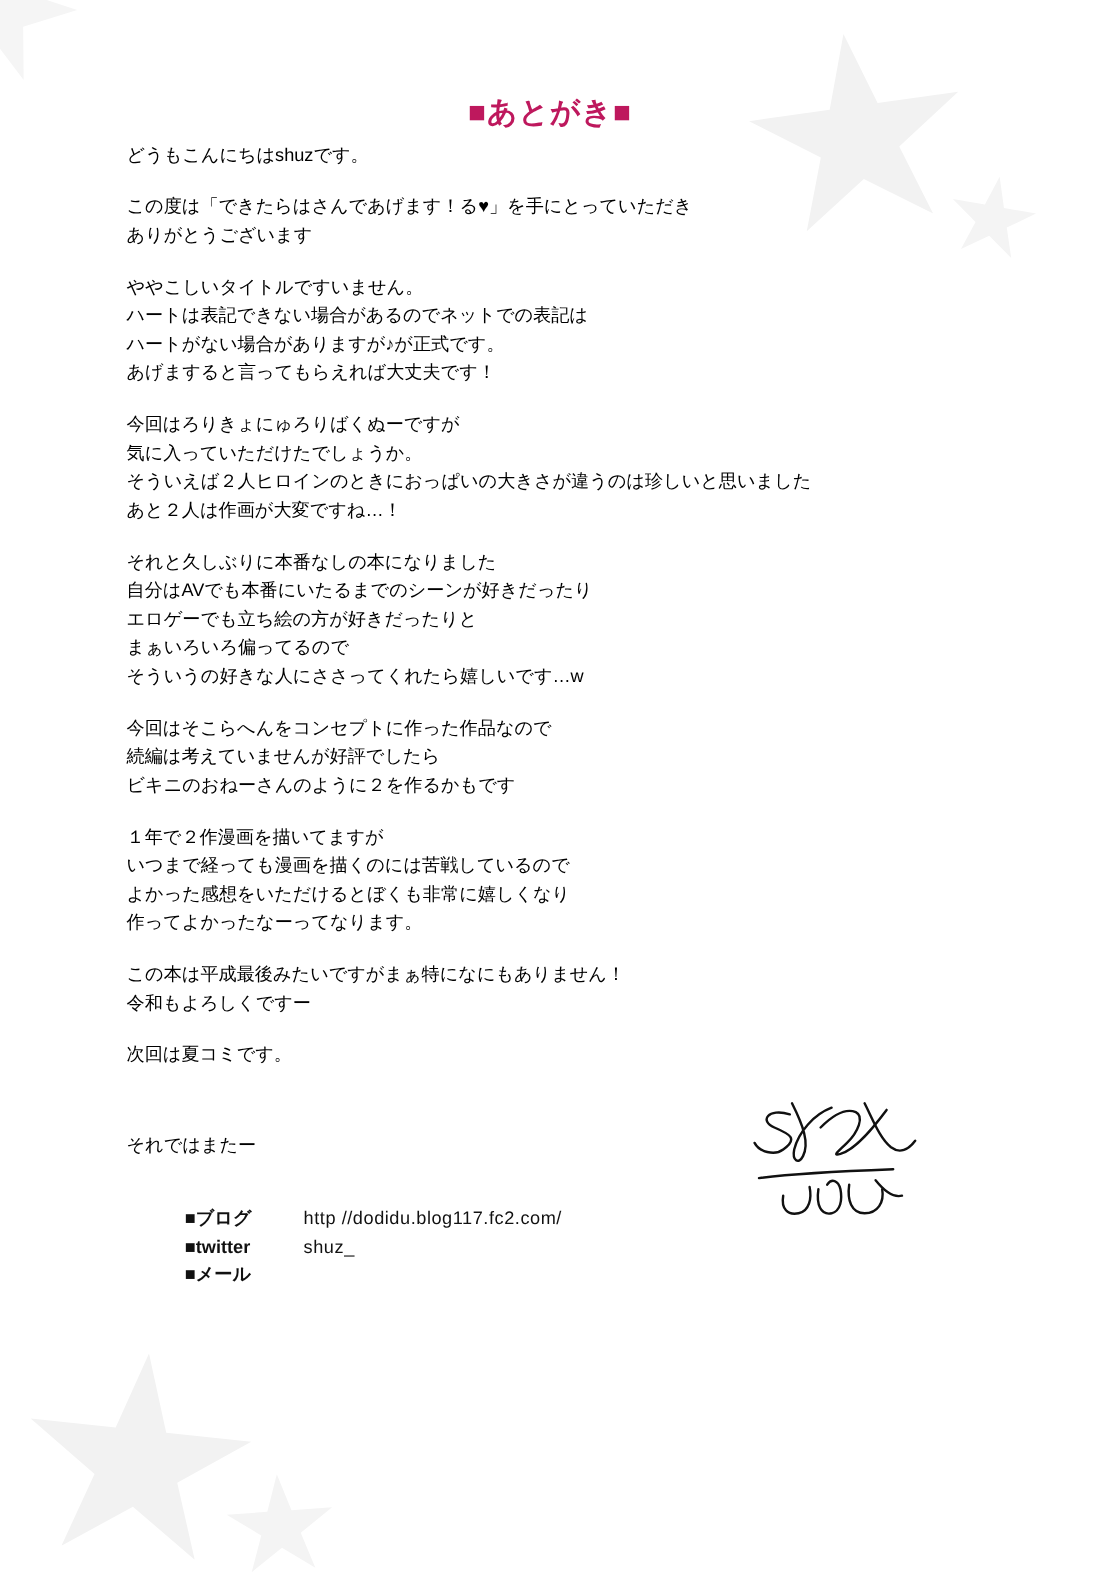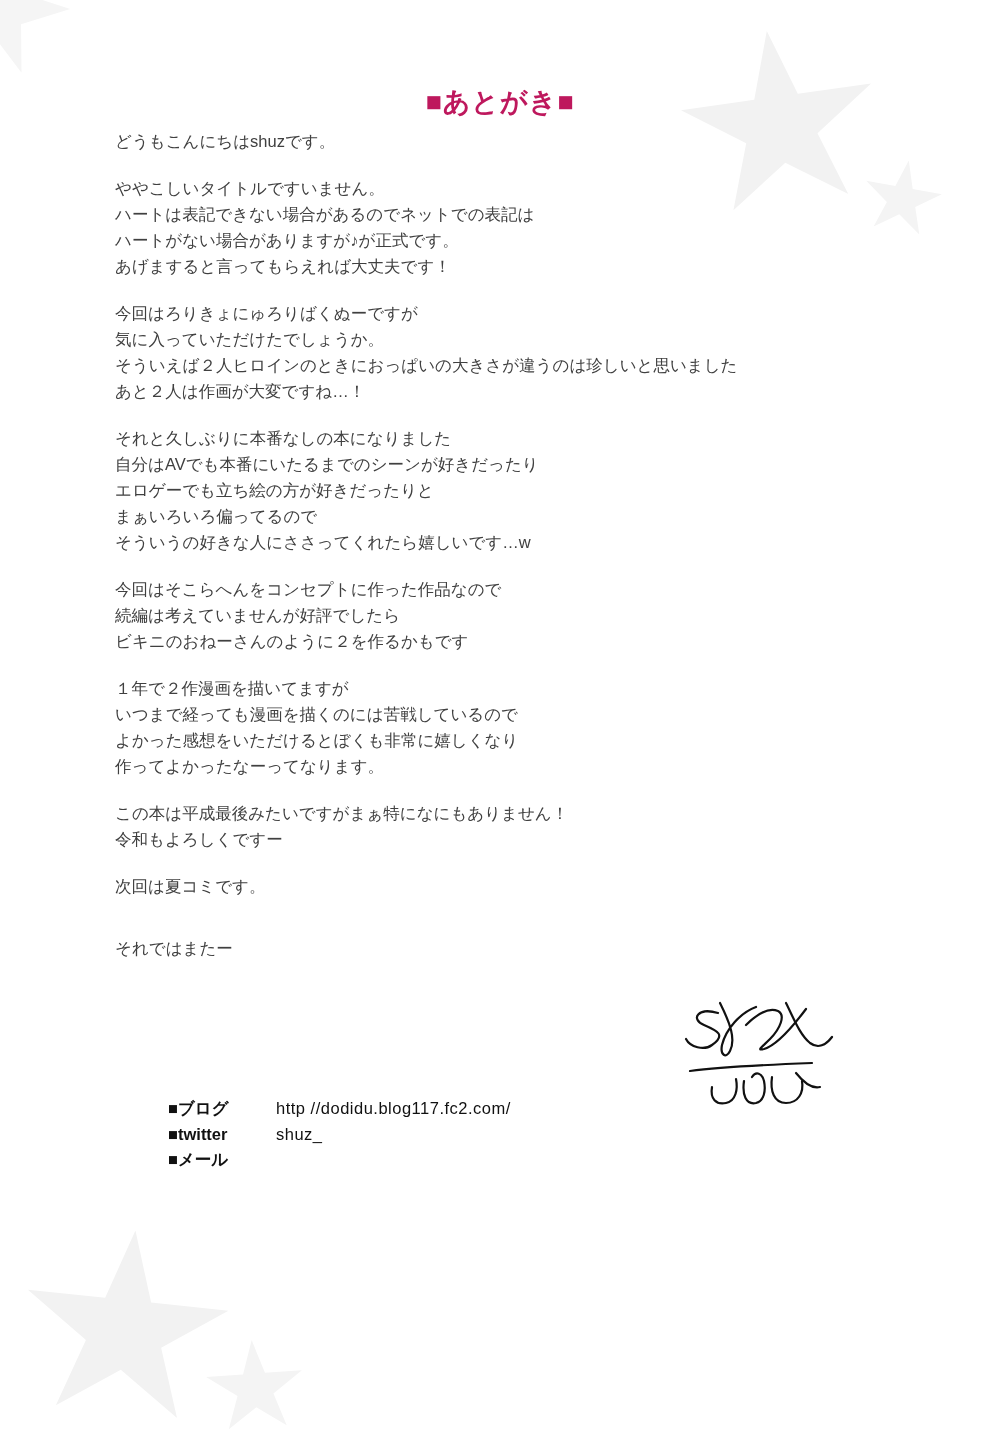--- a/index.html
+++ b/index.html
@@ -48,21 +48,21 @@
   }
 
   
   .body-text {
     position: absolute;
     top: 128px;
     left: 115px;
     width: 790px;
     font-size: 16.5px;
     line-height: 26px;
-    color: #404040;
+    color: #000000;
   }
   .para {
     margin: 0 0 21px 0;
     white-space: pre-line;
   }
   .para:last-child { margin-bottom: 0; }
 
   
   .signature {
     position: absolute;
@@ -107,20 +107,22 @@
   <div class="star star-edge-l"></div>
   <div class="star star-tr-big"></div>
   <div class="star star-tr-small"></div>
   <div class="star star-bl-big"></div>
   <div class="star star-bl-small"></div>
 
   <div class="doc-title">■あとがき■</div>
 
   <div class="body-text">
     <p class="para">どうもこんにちはshuzです。</p>
+    <p class="para">この度は「できたらはさんであげます！る♥」を手にとっていただき
+ありがとうございます</p>
     <p class="para">ややこしいタイトルですいません。
 ハートは表記できない場合があるのでネットでの表記は
 ハートがない場合がありますが♪が正式です。
 あげますると言ってもらえれば大丈夫です！</p>
     <p class="para">今回はろりきょにゅろりばくぬーですが
 気に入っていただけたでしょうか。
 そういえば２人ヒロインのときにおっぱいの大きさが違うのは珍しいと思いました
 あと２人は作画が大変ですね…！</p>
     <p class="para">それと久しぶりに本番なしの本になりました
 自分はAVでも本番にいたるまでのシーンが好きだったり
@@ -130,21 +132,21 @@
     <p class="para">今回はそこらへんをコンセプトに作った作品なので
 続編は考えていませんが好評でしたら
 ビキニのおねーさんのように２を作るかもです</p>
     <p class="para">１年で２作漫画を描いてますが
 いつまで経っても漫画を描くのには苦戦しているので
 よかった感想をいただけるとぼくも非常に嬉しくなり
 作ってよかったなーってなります。</p>
     <p class="para">この本は平成最後みたいですがまぁ特になにもありません！
 令和もよろしくですー</p>
     <p class="para">次回は夏コミです。</p>
-    <p class="para" style="margin-top:36px;">それではまたー</p>
+    <p class="para" style="margin-top:56px;">それではまたー</p>
   </div>
 
   <div class="signature">
     <svg width="200" height="135" viewBox="0 0 200 135" fill="none" xmlns="http://www.w3.org/2000/svg">
       <g stroke="#111" stroke-width="2.2" fill="none" stroke-linecap="round" stroke-linejoin="round">
         <path d="M58 28 C38 22, 30 34, 44 40 C58 46, 66 50, 52 60 C44 66, 30 62, 26 54"></path>
         <path d="M60 18 C70 38, 76 54, 70 66 C66 74, 60 70, 62 60 C66 44, 80 28, 96 22"></path>
         <path d="M86 40 C96 30, 108 22, 118 26 C126 30, 120 44, 110 54 C102 62, 96 66, 104 64 C118 60, 134 40, 146 24"></path>
         <path d="M126 18 C134 34, 140 50, 150 58 C158 64, 166 60, 172 52"></path>
         <path d="M30 86 C60 82, 100 80, 152 78"></path>

